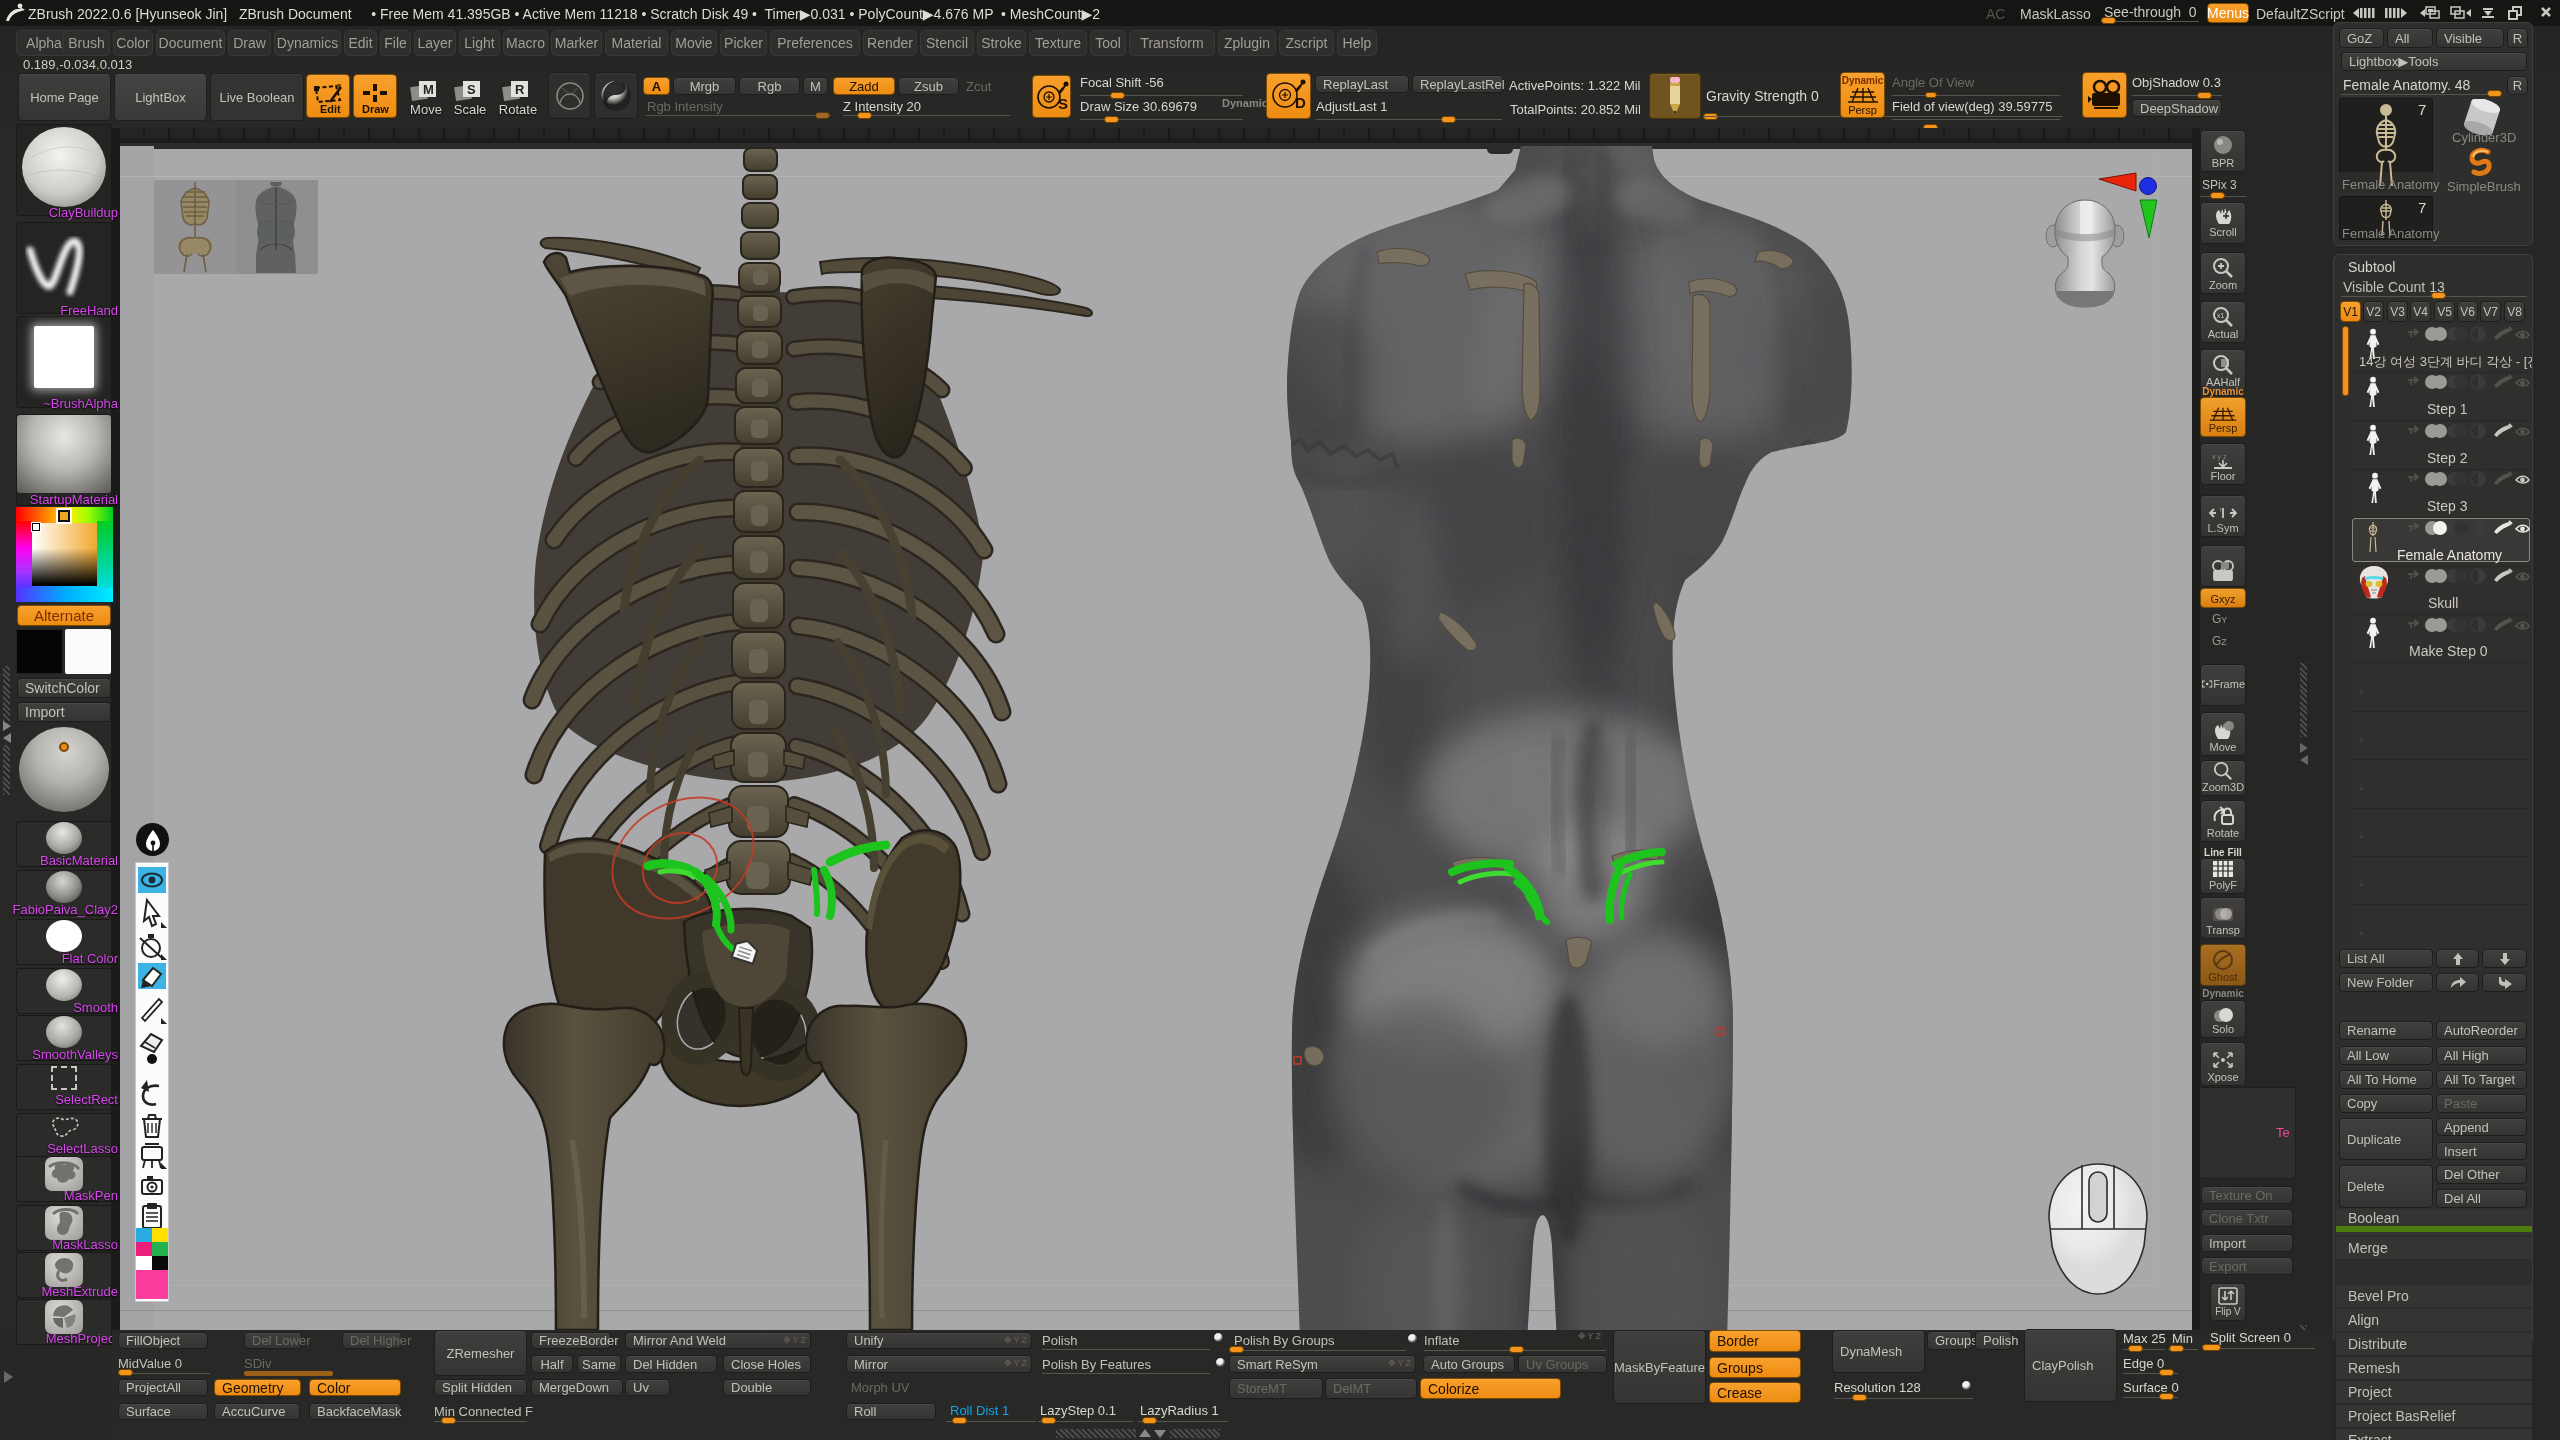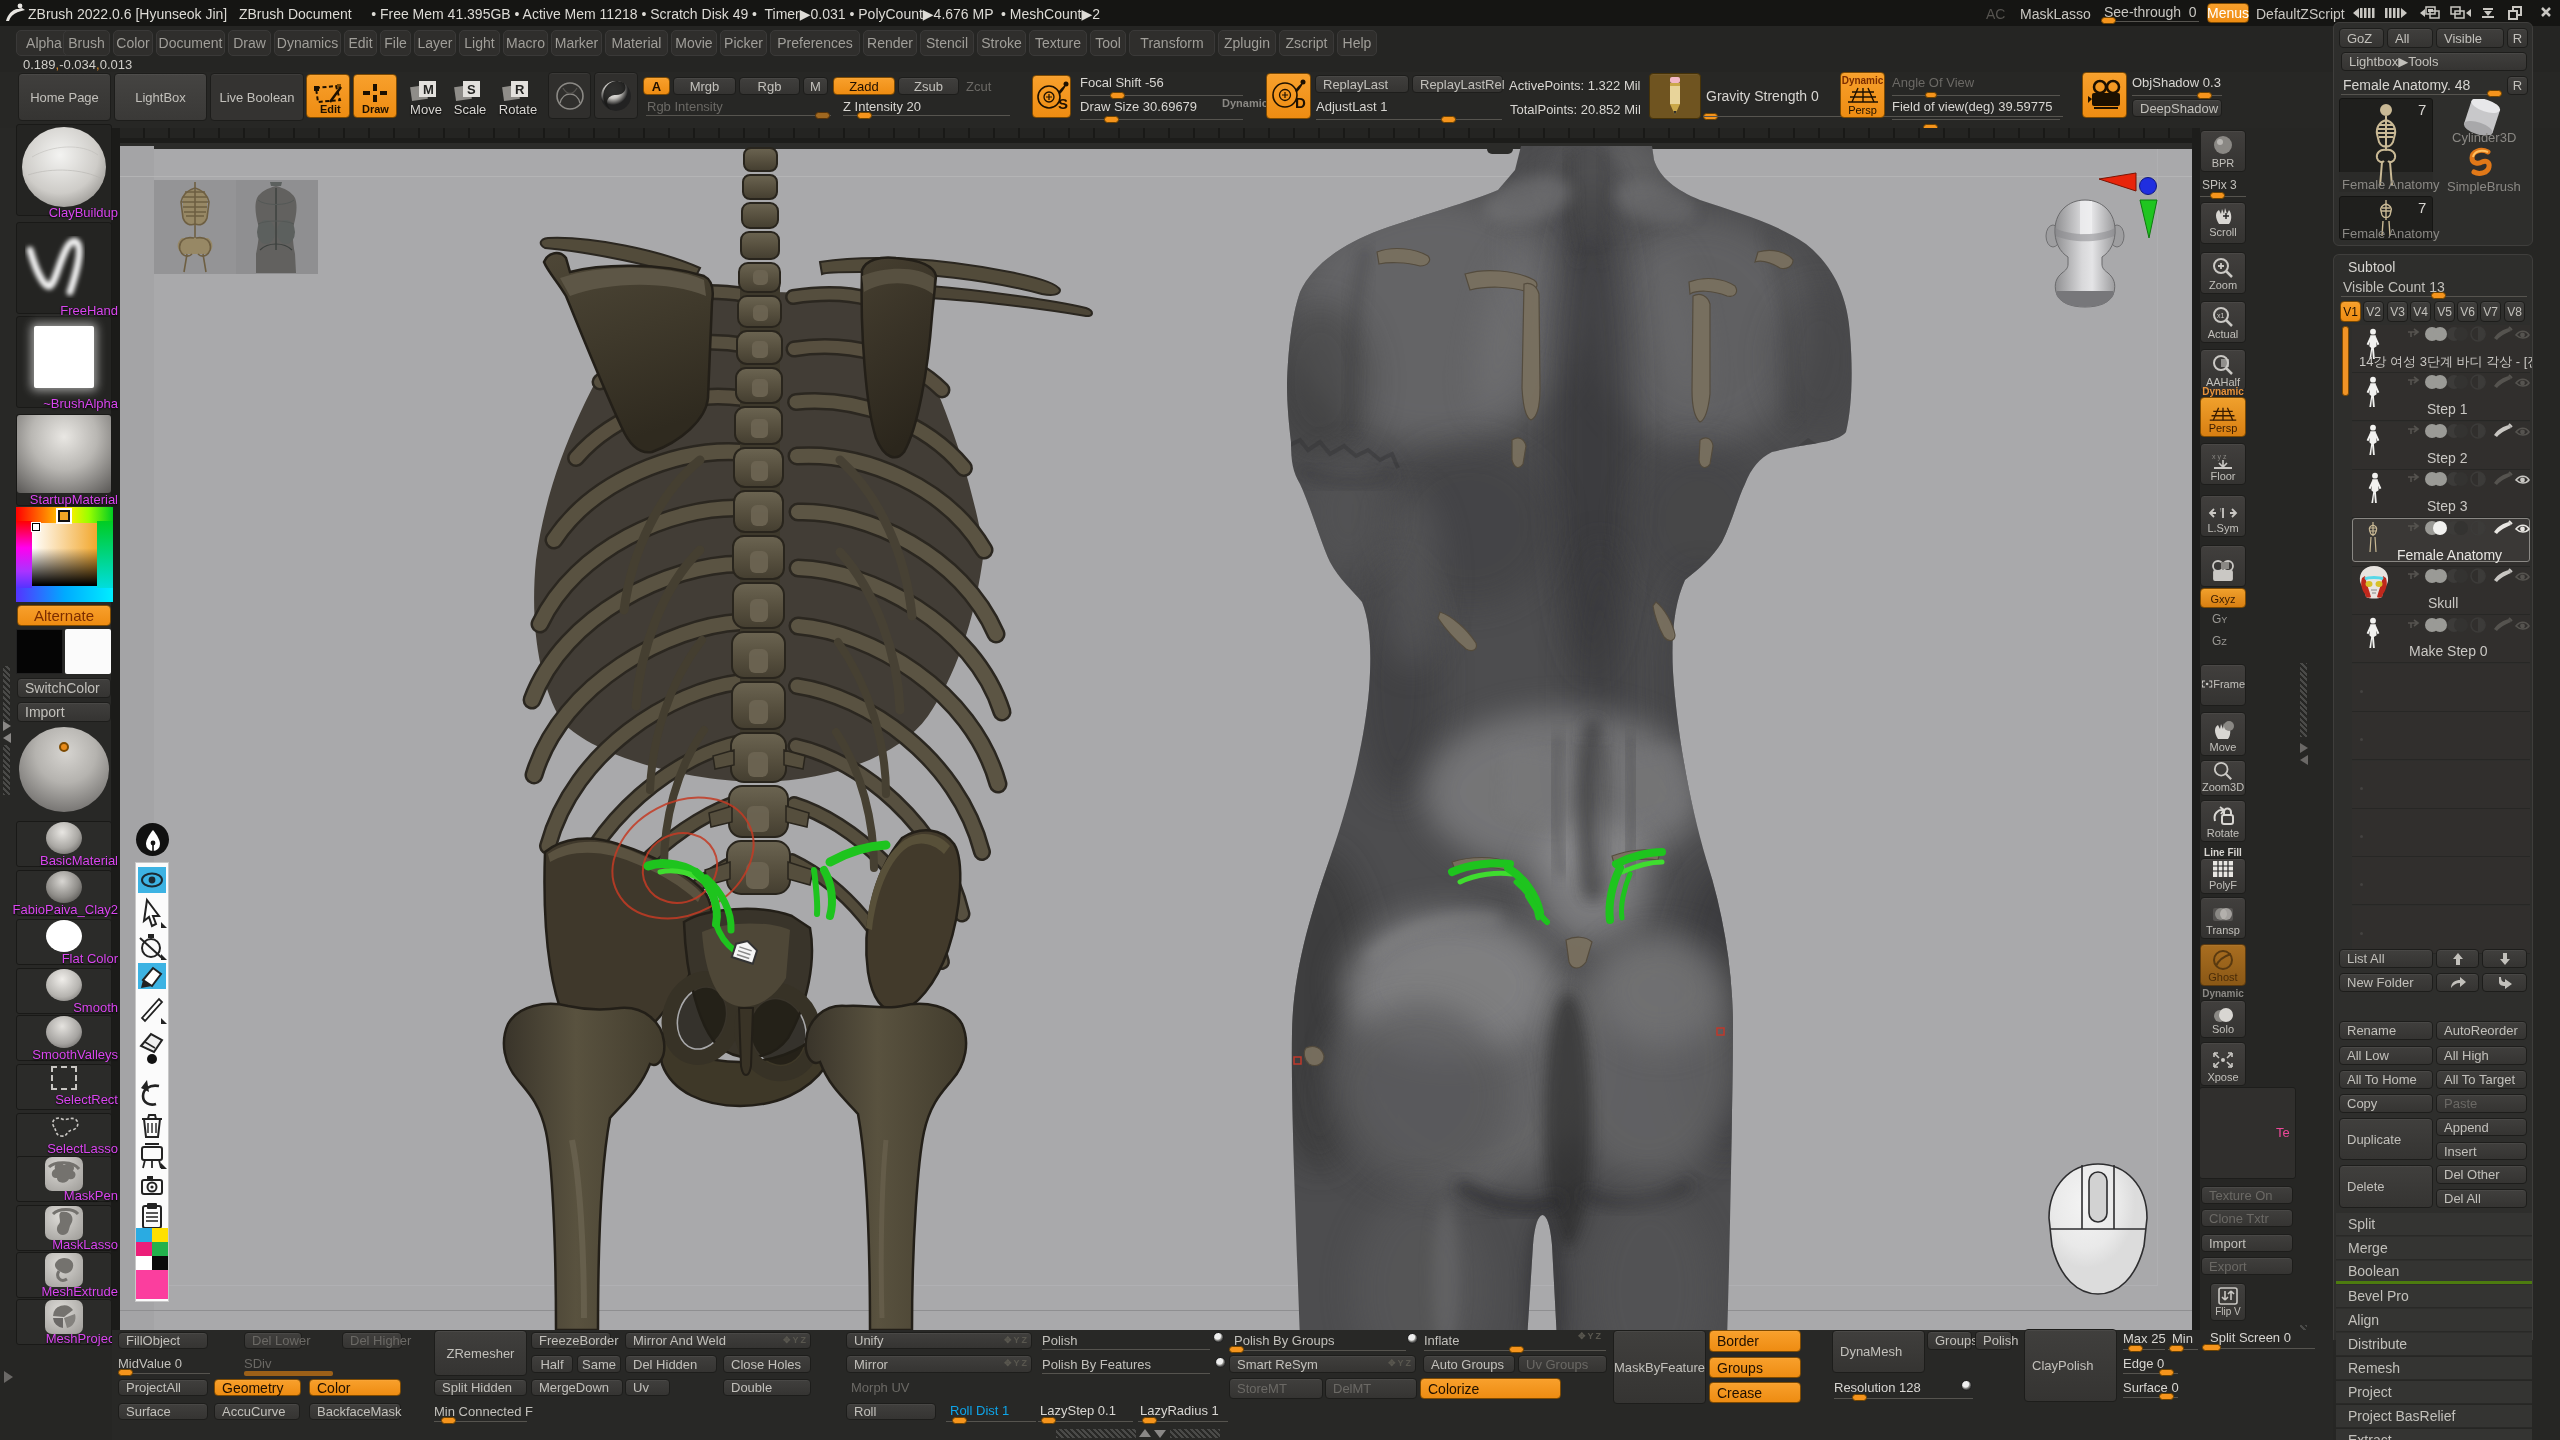--- a/index.html
+++ b/index.html
@@ -1196,21 +1196,21 @@
 <div class="btn l" style="left:2339px;top:1094px;width:94px;height:19px">Copy</div>
 <div class="btn l dim" style="left:2436px;top:1094px;width:91px;height:19px">Paste</div>
 <div class="btn l" style="left:2339px;top:1118px;width:94px;height:42px">Duplicate</div>
 <div class="btn l" style="left:2436px;top:1118px;width:91px;height:18px">Append</div>
 <div class="btn l" style="left:2436px;top:1142px;width:91px;height:18px">Insert</div>
 <div class="btn l" style="left:2339px;top:1165px;width:94px;height:43px">Delete</div>
 <div class="btn l" style="left:2436px;top:1165px;width:91px;height:19px">Del Other</div>
 <div class="btn l" style="left:2436px;top:1189px;width:91px;height:19px">Del All</div>
 <div class="ab" style="left:2336px;top:1213px;width:196px;height:23px;background:#343432;border-bottom:1px solid #292927;color:#c2c0bb;font-size:14px;display:flex;align-items:center;padding-left:12px">Split</div>
 <div class="ab" style="left:2336px;top:1237px;width:196px;height:23px;background:#343432;border-bottom:1px solid #292927;color:#c2c0bb;font-size:14px;display:flex;align-items:center;padding-left:12px">Merge</div>
-<div class="ab" style="left:2336px;top:1261px;width:196px;height:23px;background:#343432;border-bottom:3px solid #4d7c0f;color:#c2c0bb;font-size:14px;display:flex;align-items:center;padding-left:12px">Boolean</div>
+<div class="ab" style="left:2336px;top:1209px;width:196px;height:23px;background:#343432;border-bottom:6px solid #4d7c0f;color:#c2c0bb;font-size:14px;display:flex;align-items:center;padding-left:12px">Boolean</div>
 <div class="ab" style="left:2336px;top:1285px;width:196px;height:23px;background:#343432;border-bottom:1px solid #292927;color:#c2c0bb;font-size:14px;display:flex;align-items:center;padding-left:12px">Bevel Pro</div>
 <div class="ab" style="left:2336px;top:1309px;width:196px;height:23px;background:#343432;border-bottom:1px solid #292927;color:#c2c0bb;font-size:14px;display:flex;align-items:center;padding-left:12px">Align</div>
 <div class="ab" style="left:2336px;top:1333px;width:196px;height:23px;background:#343432;border-bottom:1px solid #292927;color:#c2c0bb;font-size:14px;display:flex;align-items:center;padding-left:12px">Distribute</div>
 <div class="ab" style="left:2336px;top:1357px;width:196px;height:23px;background:#343432;border-bottom:1px solid #292927;color:#c2c0bb;font-size:14px;display:flex;align-items:center;padding-left:12px">Remesh</div>
 <div class="ab" style="left:2336px;top:1381px;width:196px;height:23px;background:#343432;border-bottom:1px solid #292927;color:#c2c0bb;font-size:14px;display:flex;align-items:center;padding-left:12px">Project</div>
 <div class="ab" style="left:2336px;top:1405px;width:196px;height:23px;background:#343432;border-bottom:1px solid #292927;color:#c2c0bb;font-size:14px;display:flex;align-items:center;padding-left:12px">Project BasRelief</div>
 <div class="ab" style="left:2336px;top:1429px;width:196px;height:23px;background:#343432;border-bottom:1px solid #292927;color:#c2c0bb;font-size:14px;display:flex;align-items:center;padding-left:12px">Extract</div>
 <div class="ab" style="left:112px;top:1330px;width:2221px;height:110px;background:#282826"></div>
 <div class="btn l" style="left:118px;top:1332px;width:90px;height:17px;font-size:13px">FillObject</div>
 <div class="btn l dim" style="left:244px;top:1332px;width:58px;height:17px;font-size:13px">Del Lower</div>

